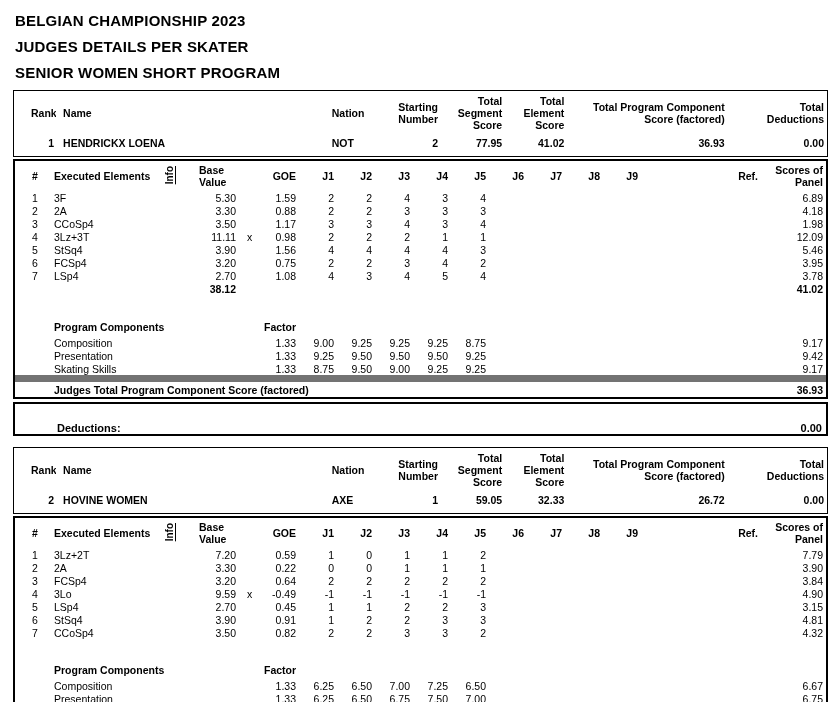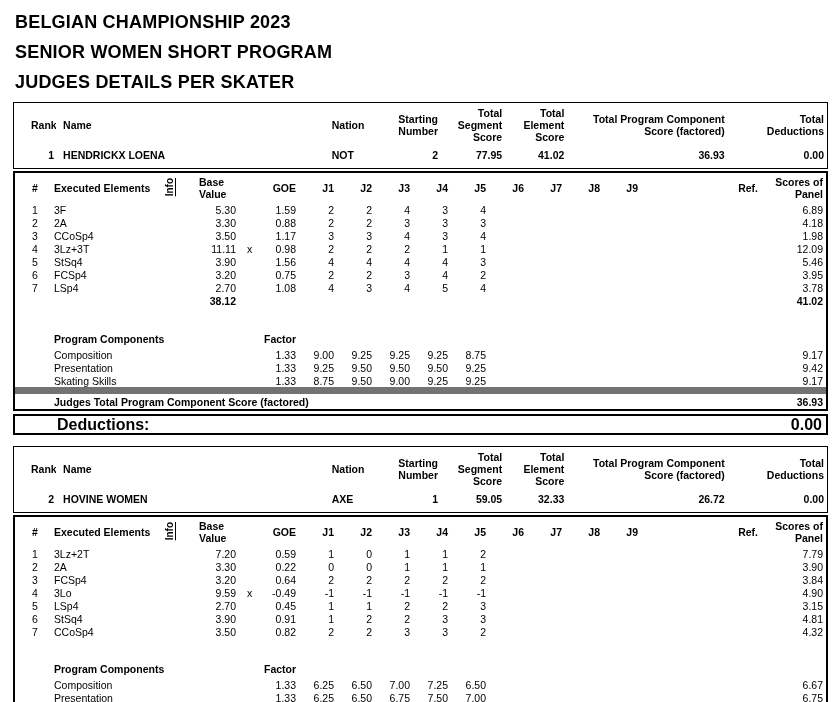--- a/index.html
+++ b/index.html
@@ -1,24 +1,24 @@
 <!DOCTYPE html>
 <html><head>
 <meta charset="utf-8">
 <style>
   html,body{margin:0;padding:0;background:#fff;color:#000;
     font-family:"Liberation Sans","DejaVu Sans",sans-serif;}
   body{width:839px;height:702px;overflow:hidden;}
   .page{padding:12px 11px 0 13px;width:815px;}
-  .title-line{font-size:18px;font-weight:bold;margin:0 0 9px 2px;letter-spacing:.2px;}
+  .title-line{font-size:15px;font-weight:bold;margin:0 0 9px 2px;letter-spacing:.2px;}
   .box{width:815px;box-sizing:border-box;background:#fff;}
   .sum-box{border:1px solid #000;margin-bottom:2px;}
   .el-box{border:2px solid #000;margin-bottom:3px;}
-  .ded-box{border:2px solid #000;height:21px;display:flex;align-items:center;
-    justify-content:space-between;padding:0 4px 0 42px;box-sizing:border-box;font-size:16px;}
+  .ded-box{border:2px solid #000;height:34px;display:flex;align-items:flex-end;
+    justify-content:space-between;padding:0 4px 0 42px;box-sizing:border-box;font-size:11px;}
   .section{margin-bottom:11px;}
   table{border-collapse:collapse;table-layout:fixed;width:100%;font-size:10.5px;}
   td{padding:0 3px;overflow:hidden;vertical-align:middle;}
   .b{font-weight:bold;}
   .al{text-align:left;} .ar{text-align:right;}
   .pre{white-space:pre-line;line-height:12px;}
   
   .sum-head td{height:38px;font-weight:bold;vertical-align:middle;padding-top:3px;}
   .sum-data td{height:21px;font-weight:bold;vertical-align:middle;padding-bottom:3px;}
   .pl17{padding-left:17px;} .pl13{padding-left:13px;} .pl7{padding-left:7px;}
@@ -35,22 +35,22 @@
     text-decoration:underline;font-weight:bold;font-size:10px;line-height:10px;}
   .c-info{text-align:center;}
 </style>
 </head>
 <body>
 
 <div class="page">
 
   <div>
     <div class="title-line">BELGIAN CHAMPIONSHIP 2023</div>
+    <div class="title-line">JUDGES DETAILS PER SKATER</div>
     <div class="title-line">SENIOR WOMEN SHORT PROGRAM</div>
-    <div class="title-line">JUDGES DETAILS PER SKATER</div>
   </div>
 
   <div class="section">
     <div class="box sum-box">
       <table>
         <colgroup>
             <col style="width:42px">
             <col style="width:262px">
             <col style="width:62px">
             <col style="width:60px">

